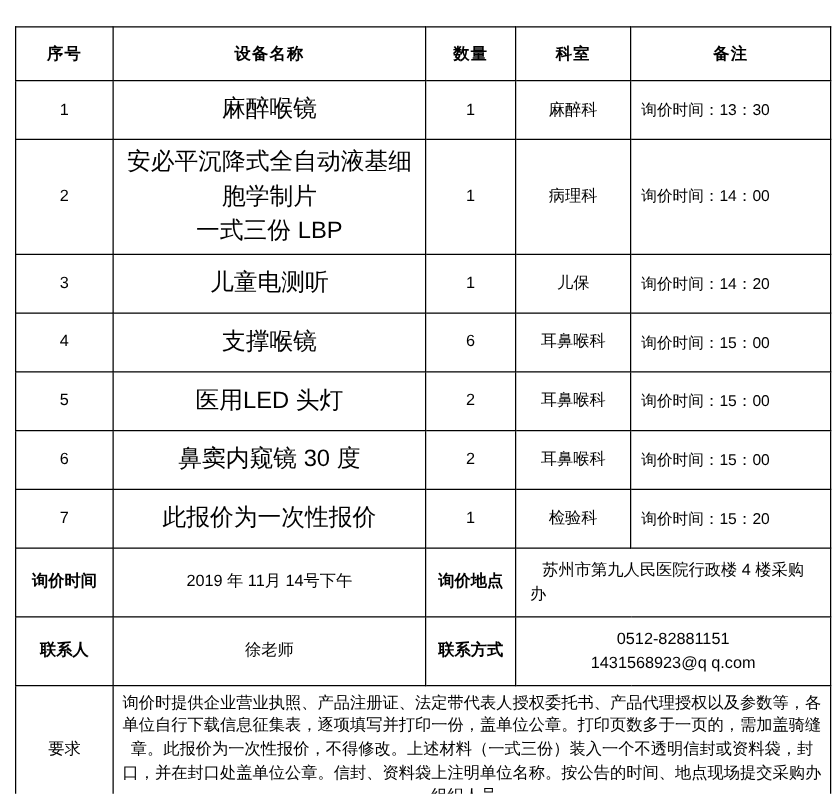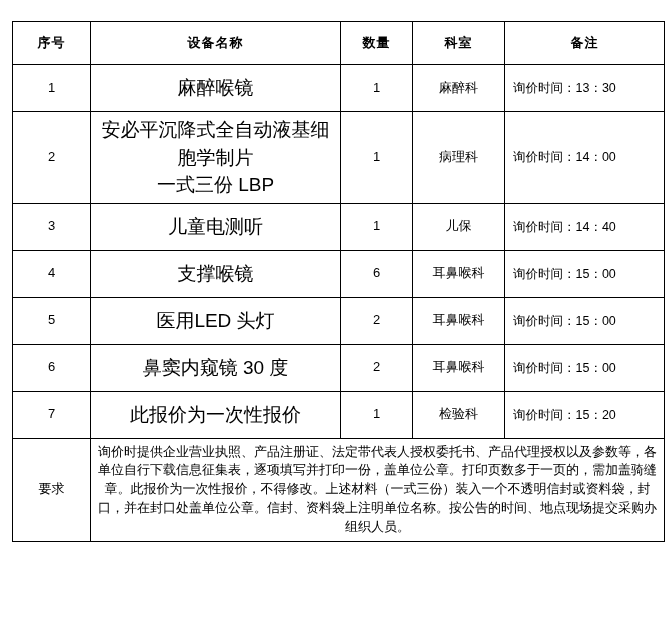--- a/index.html
+++ b/index.html
@@ -129,21 +129,21 @@
         <td>1</td>
         <td>病理科</td>
         <td class="remark">询价时间：14：00</td>
       </tr>
 
       <tr class="row-item">
         <td>3</td>
         <td class="name">儿童电测听</td>
         <td>1</td>
         <td>儿保</td>
-        <td class="remark">询价时间：14：40</td>
+        <td class="remark">询价时间：14：20</td>
       </tr>
 
       <tr class="row-item">
         <td>4</td>
         <td class="name">支撑喉镜</td>
         <td>6</td>
         <td>耳鼻喉科</td>
         <td class="remark">询价时间：15：00</td>
       </tr>
 
@@ -164,21 +164,39 @@
       </tr>
 
       <tr class="row-item">
         <td>7</td>
         <td class="name">此报价为一次性报价</td>
         <td>1</td>
         <td>检验科</td>
         <td class="remark">询价时间：15：20</td>
       </tr>
 
-
+      <tr class="row-two-line">
+        <td class="label-cell">询价时间</td>
+        <td class="value-left">2019 年 11月 14号下午</td>
+        <td class="label-cell">询价地点</td>
+        <td class="value-left" colspan="2">
+          <span class="nowrap-sub">苏州市第九人民医院行政楼 4 楼采购</span>
+          <span class="nowrap-sub" style="text-align:left; padding-left:6px;">办</span>
+        </td>
+      </tr>
+
+      <tr class="row-two-line">
+        <td class="label-cell">联系人</td>
+        <td class="value-left">徐老师</td>
+        <td class="label-cell">联系方式</td>
+        <td class="contact-lines" colspan="2">
+          <span class="nowrap-sub">0512-82881151</span>
+          <span class="nowrap-sub">1431568923@q q.com</span>
+        </td>
+      </tr>
 
       <tr>
         <td class="req-label">要求</td>
         <td class="req-body" colspan="4">询价时提供企业营业执照、产品注册证、法定带代表人授权委托书、产品代理授权以及参数等，各单位自行下载信息征集表，逐项填写并打印一份，盖单位公章。打印页数多于一页的，需加盖骑缝章。此报价为一次性报价，不得修改。上述材料（一式三份）装入一个不透明信封或资料袋，封口，并在封口处盖单位公章。信封、资料袋上注明单位名称。按公告的时间、地点现场提交采购办组织人员。</td>
       </tr>
     </tbody>
   </table>
 </div>
 
 </body></html>

